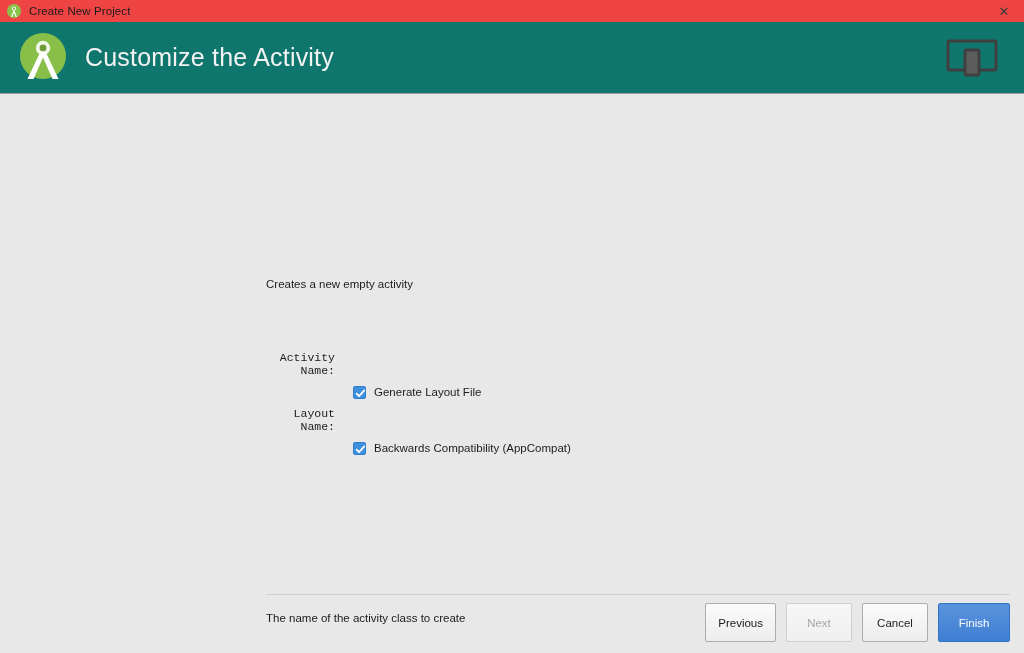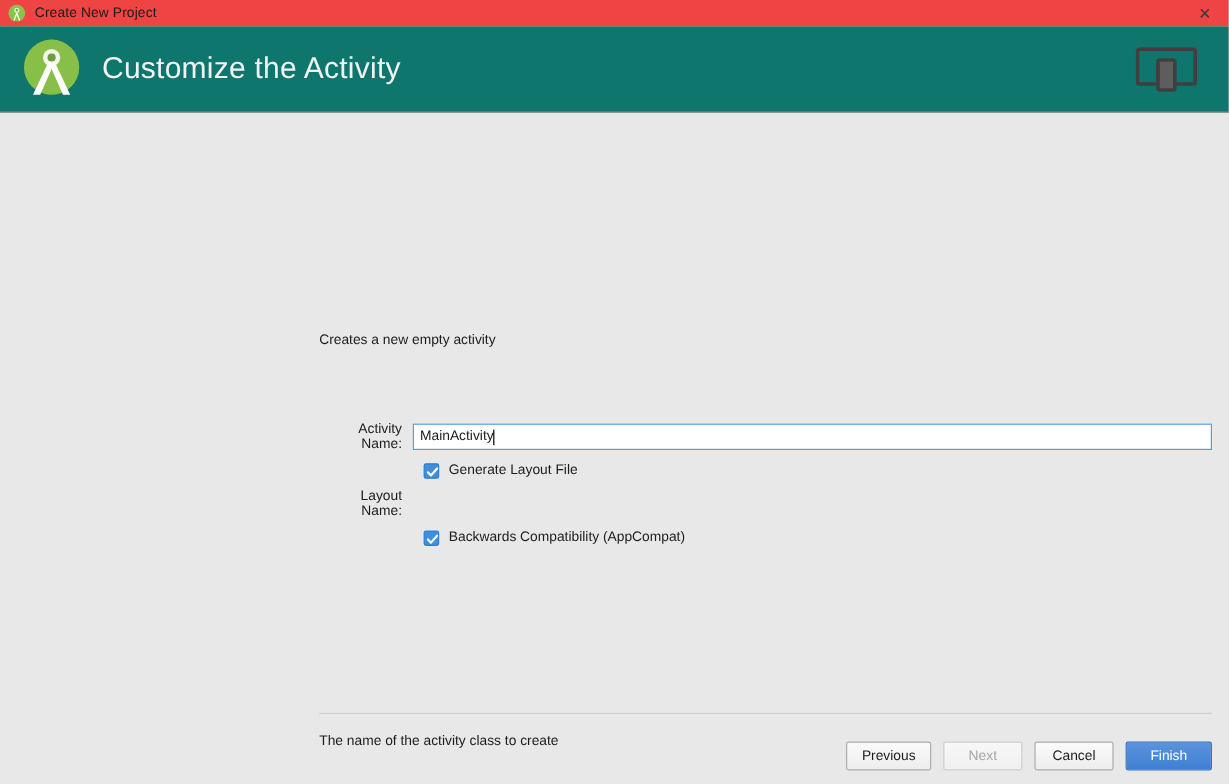--- a/index.html
+++ b/index.html
@@ -165,20 +165,21 @@
     color: #1c1c1c;
   }
 
   .field-row {
     position: absolute;
     left: 0;
     right: 0;
     height: 22px;
     display: flex;
     align-items: center;
+    font-family: Liberation Mono, monospace;
   }
 
   .field-label {
     width: 78px;
     text-align: right;
     font-size: 11.5px;
     color: #1c1c1c;
     padding-right: 9px;
     flex: 0 0 auto;
   }
@@ -250,21 +251,21 @@
   .footer {
     position: absolute;
     right: 14px;
     bottom: 11px;
     display: flex;
     gap: 10px;
   }
 
   .btn {
     min-width: 66px;
-    height: 24px;
+    height: 39px;
     padding: 0 12px;
     font-family: "Liberation Sans", sans-serif;
     font-size: 11.5px;
     color: #1c1c1c;
     background: linear-gradient(#fbfbfb, #ededed);
     border: 1px solid #adadad;
     border-radius: 2px;
     cursor: pointer;
     line-height: 22px;
     text-align: center;
@@ -323,24 +324,20 @@
 
   <div class="content">
 
 
     <div class="form-area">
 
       <div class="desc-text">Creates a new empty activity</div>
 
       <div class="field-row" style="top:259px;">
         <div class="field-label">Activity Name:</div>
-        <div class="input-text-wrap focused">
-          <span>MainActivity</span>
-            <span class="caret"></span>
-        </div>
       </div>
 
       <div class="check-row" style="top:289px;">
         <span class="checkbox">
           <svg width="11" height="11" viewBox="0 0 11 11">
             <path d="M1.6 5.6 L4.1 8.2 L9.3 2.4" fill="none" stroke="#ffffff" stroke-width="1.8" stroke-linecap="round" stroke-linejoin="round"></path>
           </svg>
         </span>
         <span class="check-label">Generate Layout File</span>
       </div>

